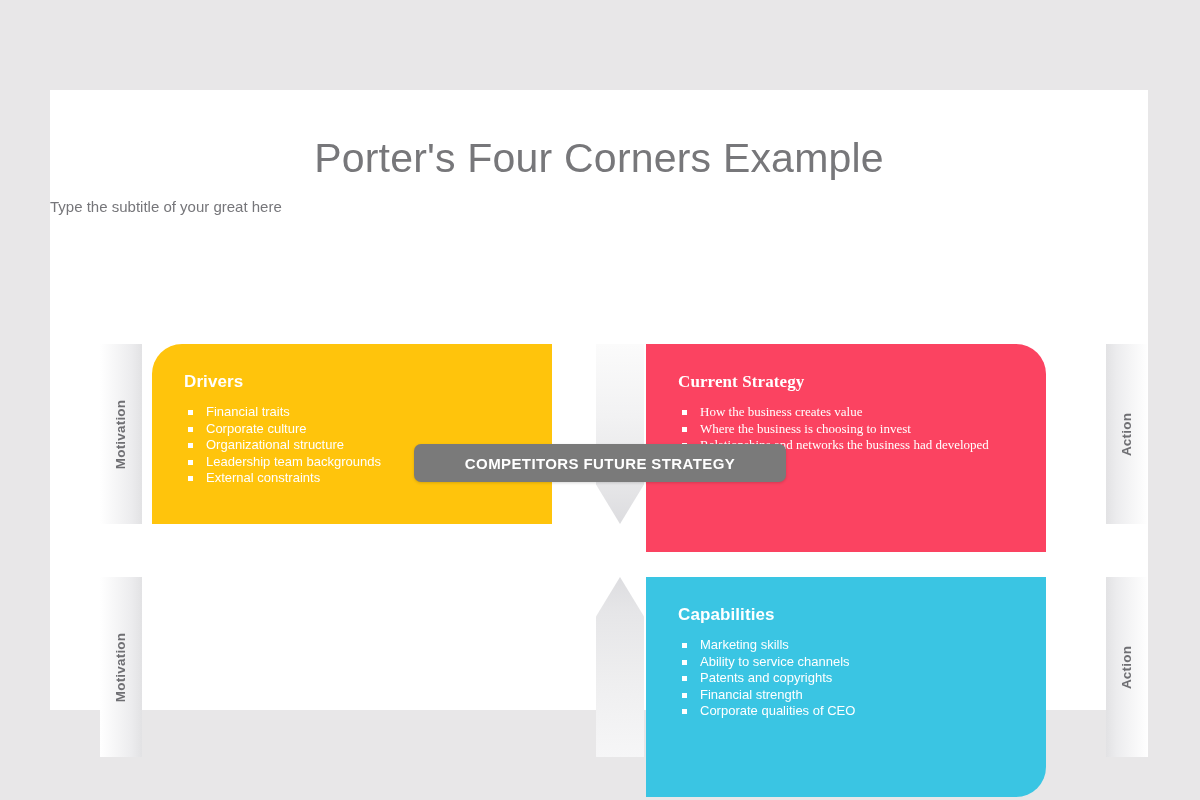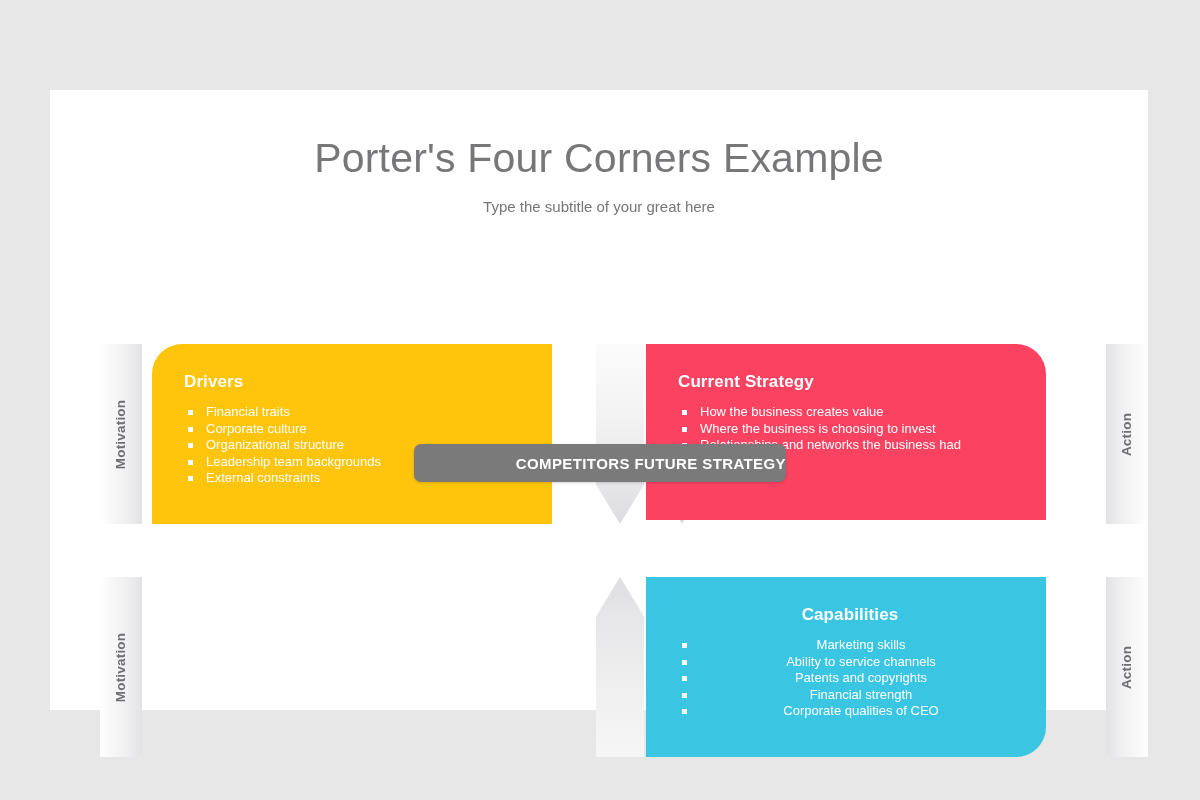--- a/index.html
+++ b/index.html
@@ -38,21 +38,20 @@
     color: #77777a;
     letter-spacing: 0.2px;
     white-space: nowrap;
   }
 
   #slide-subtitle {
     position: absolute;
     left: 0;
     top: 108px;
     width: 100%;
-    text-align: center;
     font-size: 15px;
     font-weight: 400;
     color: #76767a;
   }
 
   
   #diagram {
     position: absolute;
     left: 0;
     top: 0;
@@ -94,36 +93,36 @@
   }
 
   #panel-drivers {
     left: 102px; top: 254px;
     width: 400px; height: 180px;
     background: #ffc40c;
     border-radius: 30px 0 0 0;
   }
   #panel-current-strategy {
     left: 596px; top: 254px;
-    width: 400px; height: 176px;
+    width: 400px; height: 208px;
     background: #fb4361;
     border-radius: 0 30px 0 0;
+    font-family: Liberation Serif, serif;
   }
   #panel-management-assumptions {
     left: 102px; top: 487px;
     width: 400px; height: 180px;
     background: #2bc4ac;
     border-radius: 0 0 0 30px;
   }
   #panel-capabilities {
     left: 596px; top: 487px;
-    width: 400px; height: 180px;
+    width: 400px; height: 220px;
     background: #3ac5e3;
     border-radius: 0 0 30px 0;
-    text-align: center;
   }
 
   .panel-title {
     font-size: 17px;
     font-weight: bold;
     color: #ffffff;
     margin-bottom: 12px;
     letter-spacing: 0.1px;
   }
 
@@ -174,21 +173,21 @@
   #center-banner {
     position: absolute;
     left: 364px;
     top: 354px;
     width: 372px;
     height: 38px;
     background: #7a7a7a;
     border-radius: 7px;
     display: flex;
     align-items: center;
-    justify-content: flex-end;
+    justify-content: center;
     box-shadow: 0 1px 3px rgba(0,0,0,0.16);
   }
   #center-banner-label {
     color: #ffffff;
     font-size: 15px;
     font-weight: bold;
     letter-spacing: 0.4px;
   }
 </style>
 </head>

